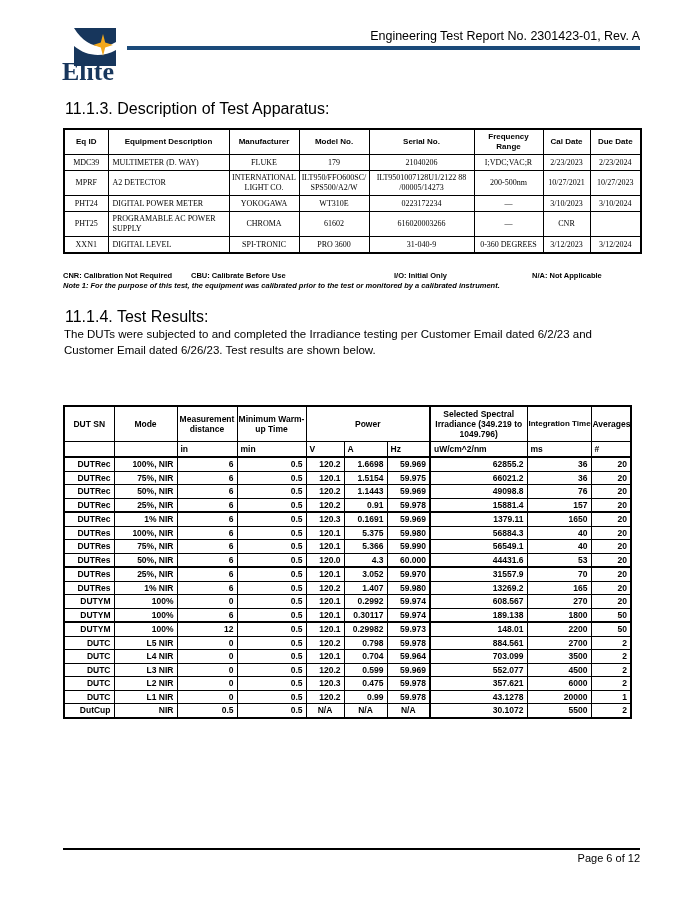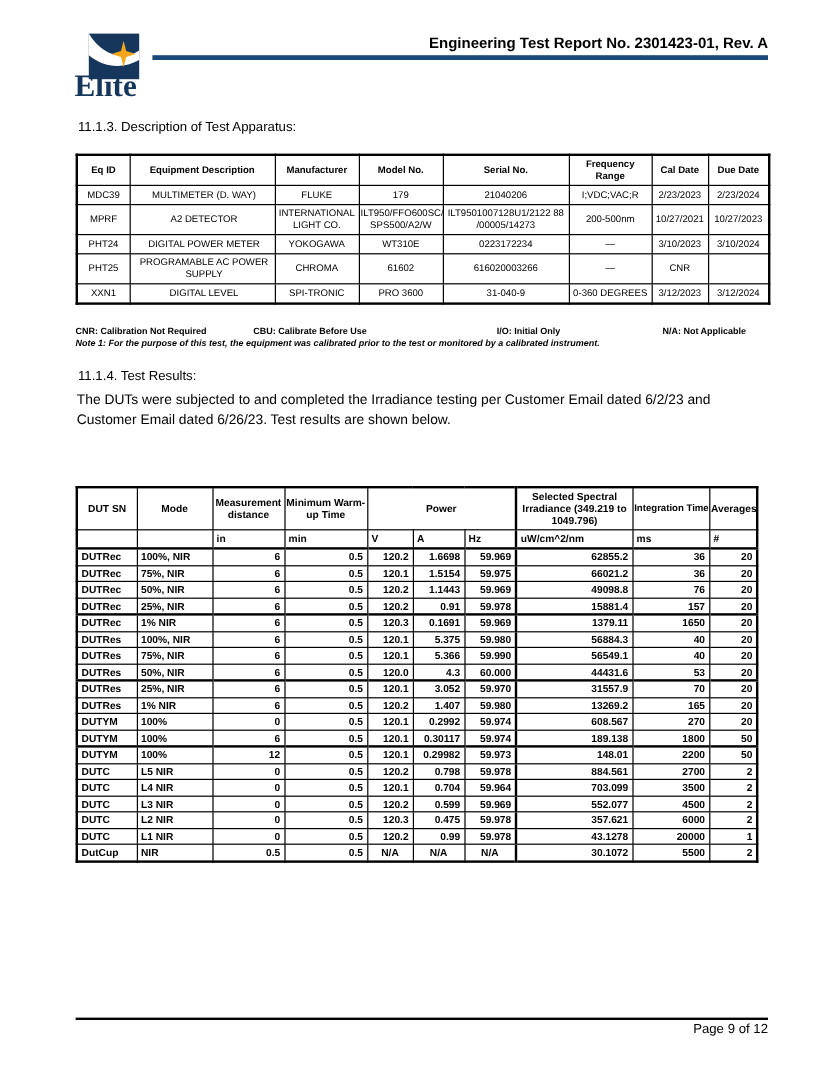--- a/index.html
+++ b/index.html
@@ -5,71 +5,71 @@
   html,body { margin:0; padding:0; }
   body {
     width:697px; height:903px; background:#ffffff; position:relative;
     font-family:"Liberation Sans", sans-serif; color:#000;
     -webkit-font-smoothing:antialiased;
   }
   
   .logo { position:absolute; top:26px; left:60px; width:70px; height:60px; }
   .header-title {
     position:absolute; top:29px; right:57px;
-    font-size:12.5px; font-weight:bold; letter-spacing:0;
+    font-size:12.5px; font-weight:normal; letter-spacing:0;
   }
   .header-rule {
     position:absolute; top:46px; left:127px; width:513px; height:4px;
   }
   
-  .s-heading { position:absolute; left:65px; font-size:11px; }
+  .s-heading { position:absolute; left:65px; font-size:16px; }
   #h-apparatus { top:100px; }
   #h-results { top:308px; }
   .intro {
     position:absolute; top:325px; left:63px; width:580px;
     font-size:11.5px; line-height:1.4; margin:1px;
   }
   
   table.t1 {
     position:absolute; top:128px; left:63px; width:577px;
     border-collapse:collapse; table-layout:fixed;
     font-size:8px; line-height:1.25;
     border:2px solid #000;
   }
   .t1 th, .t1 td {
     border:1px solid #000; text-align:center; vertical-align:middle;
     padding:2px 1px; overflow:hidden;
   }
   .t1 thead th { height:18px; font-size:8px; }
-  .t1 tbody td { height:11px; }
-  .t1 tbody td:nth-child(2) { text-align:center; padding-left:4px; }
+  .t1 tbody td { height:11px;font-family:Liberation Serif, serif; }
+  .t1 tbody td:nth-child(2) { text-align:left; padding-left:4px; }
   
   .legend {
     position:absolute; top:271px; left:63px; width:577px;
     font-size:7.5px; display:flex; font-weight:bold;
   }
-  .legend span:nth-child(1){ width:148px; }
+  .legend span:nth-child(1){ width:128px; }
   .legend span:nth-child(2){ width:155px; }
   .legend span:nth-child(3){ width:138px;padding-left:48px; }
   .note { position:absolute; top:281px; left:63px; font-size:7.5px; font-weight:bold;font-style:italic; }
   
   table.t2 {
     position:absolute; top:405px; left:63px; width:567px;
     border-collapse:collapse; table-layout:fixed;
     font-size:8.5px; font-weight:bold; line-height:1.2;
     border:2px solid #000;
   }
   .t2 th, .t2 td {
     border:1px solid #000; vertical-align:middle; padding:1px 3px; overflow:hidden;
   }
   .t2 thead tr.gh th { height:32px; text-align:center; padding:1px 1px; }
   .t2 thead tr.units th { height:12px; text-align:left; border-bottom:2px solid #000; }
   .t2 th.nowrap { white-space:nowrap; font-size:8px; }
   .t2 tbody td { height:10.5px; }
-  .t2 tbody td:nth-child(1), .t2 tbody td:nth-child(2) { text-align:left;margin-left:32px; }
+  .t2 tbody td:nth-child(1), .t2 tbody td:nth-child(2) { text-align:right;margin-left:32px; }
   .t2 tbody td:nth-child(n+3) { text-align:right; }
   .t2 tbody tr:nth-child(4) td,
   .t2 tbody tr:nth-child(8) td,
   .t2 tbody tr:nth-child(12) td { border-bottom:2px solid #000; }
   .t2 tbody td:nth-child(8),
   .t2 thead tr.units th:nth-child(8),
   .t2 th.bl { border-left:2px solid #000; }
   .t2 tbody tr:last-child td:nth-child(5),
   .t2 tbody tr:last-child td:nth-child(6),
   .t2 tbody tr:last-child td:nth-child(7) { text-align:center; }
@@ -444,13 +444,13 @@
         <td>N/A</td>
         <td>N/A</td>
         <td>30.1072</td>
         <td>5500</td>
         <td>2</td>
       </tr>
     </tbody>
 </table>
 
 <div class="footer-rule"></div>
-<div class="page-label">Page 9 of 12</div>
+<div class="page-label">Page 6 of 12</div>
 
 </body></html>

